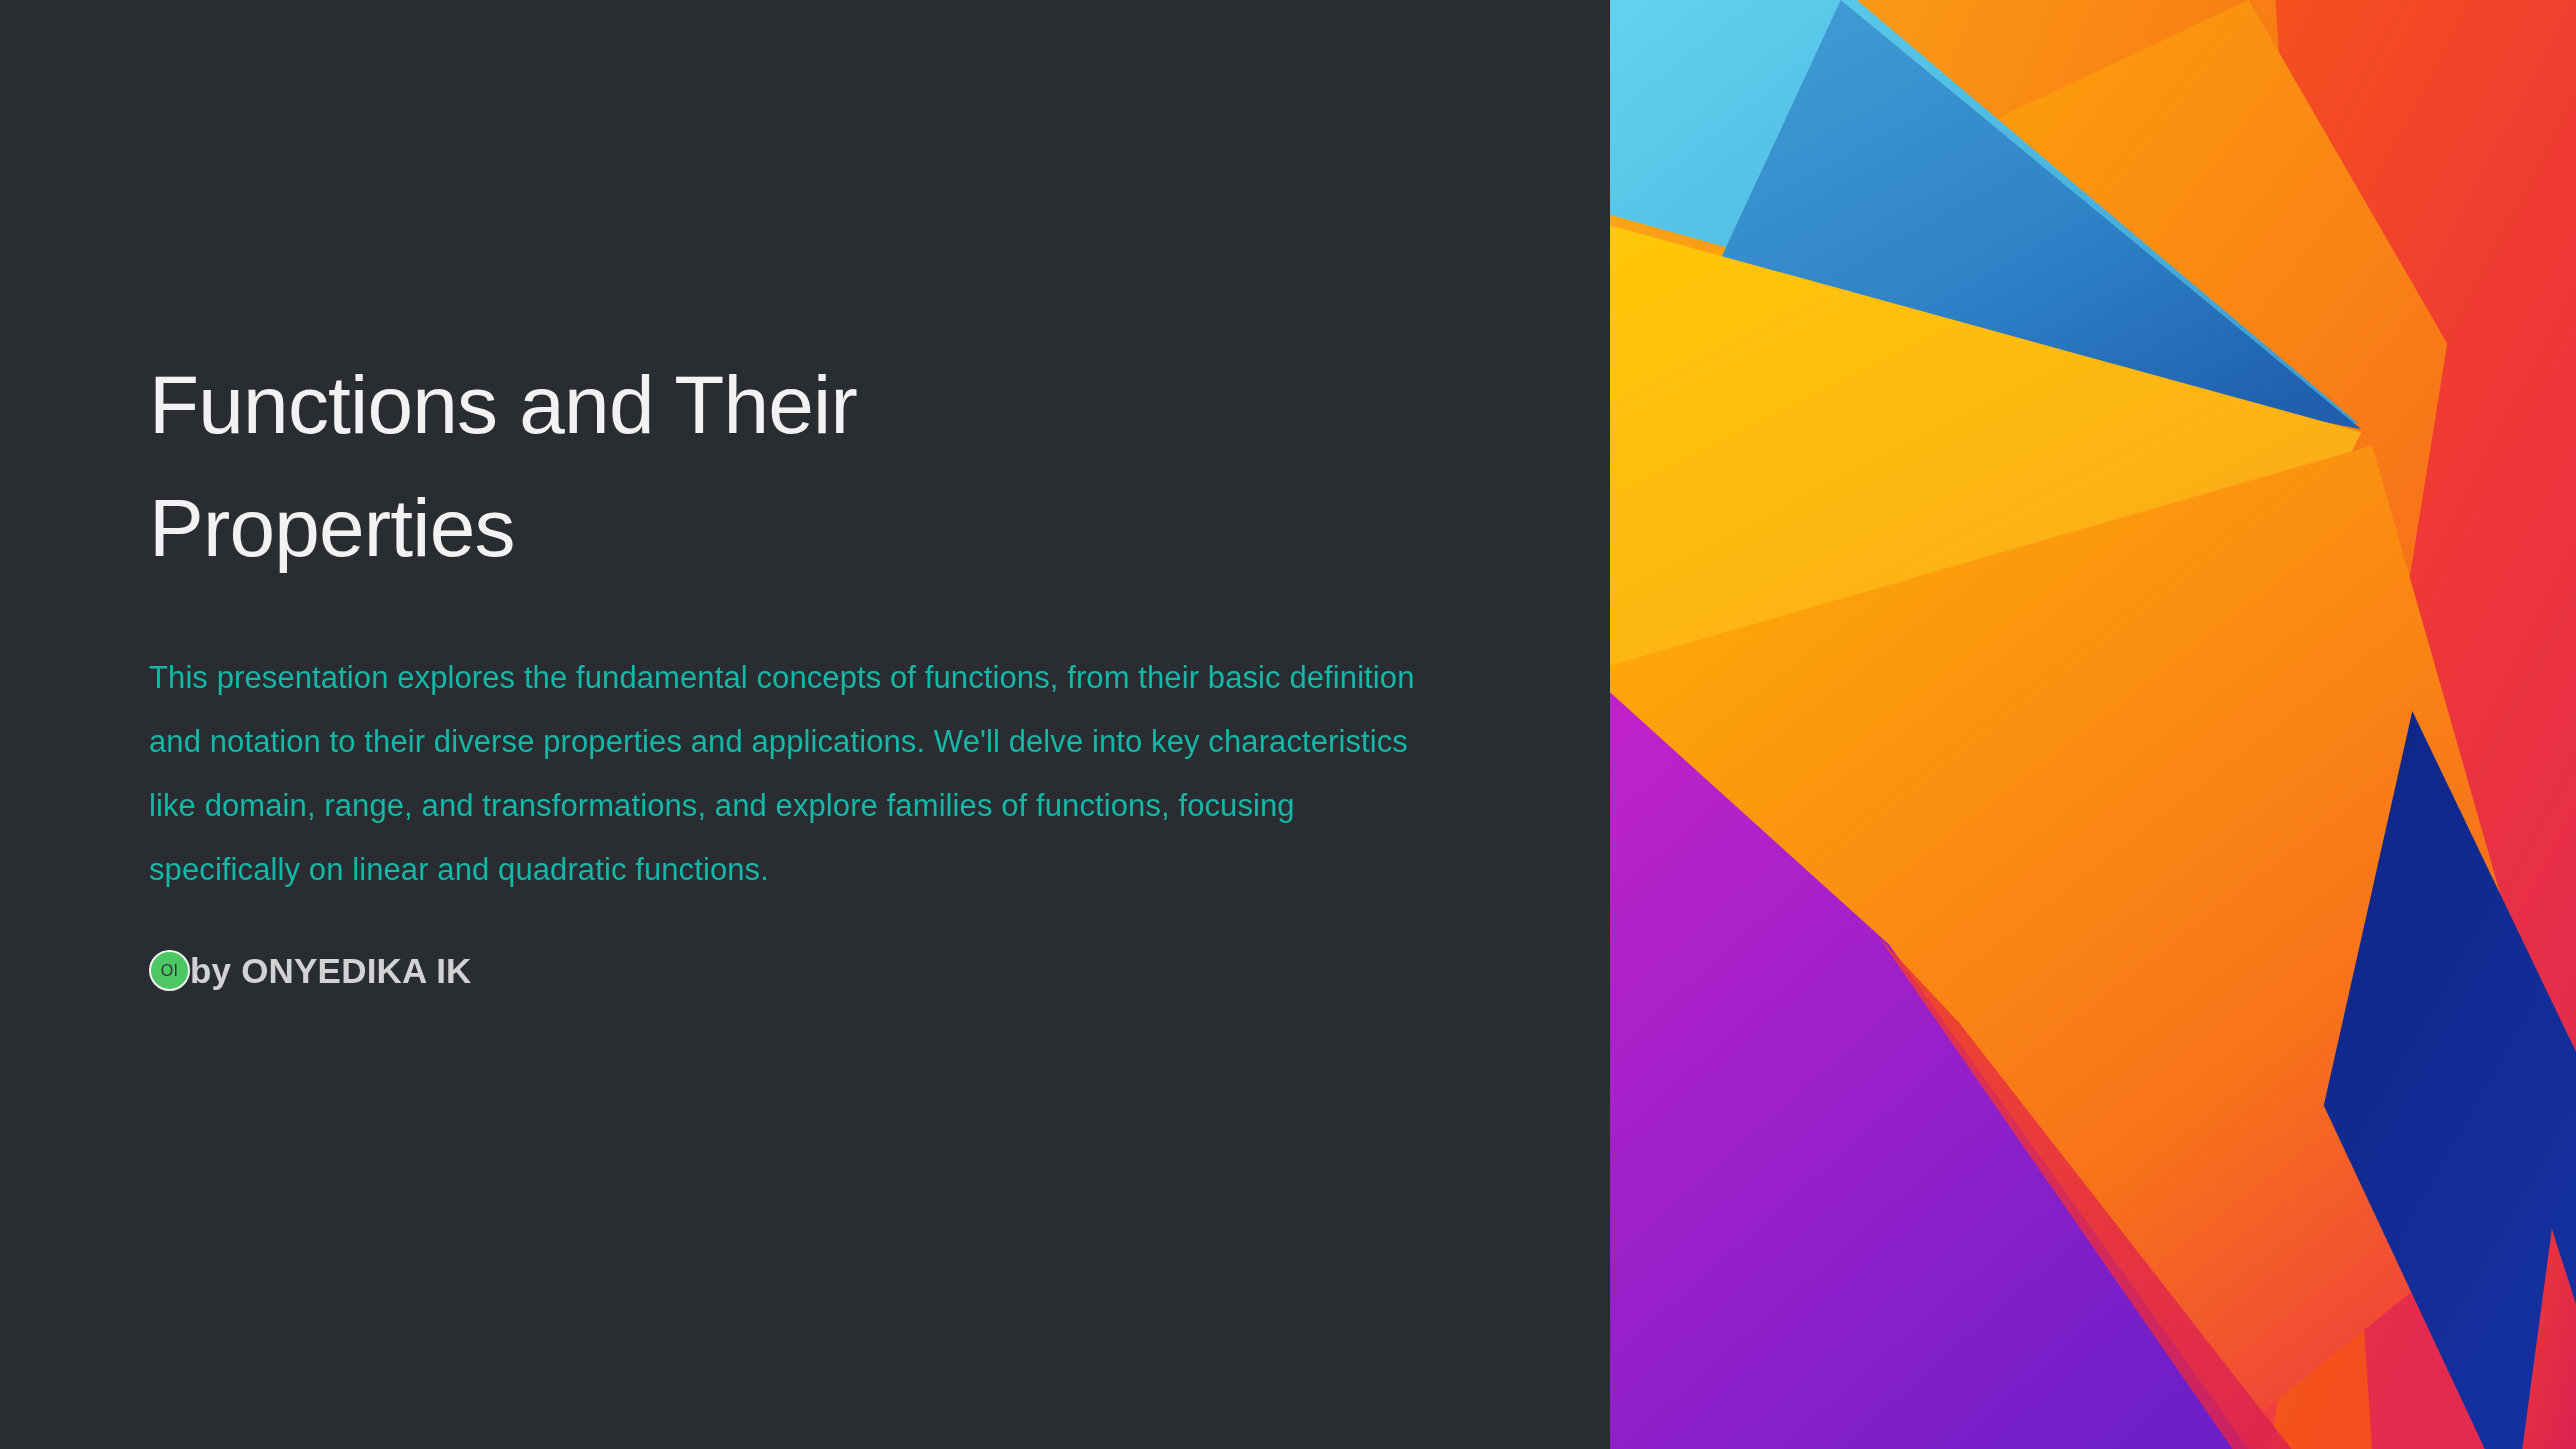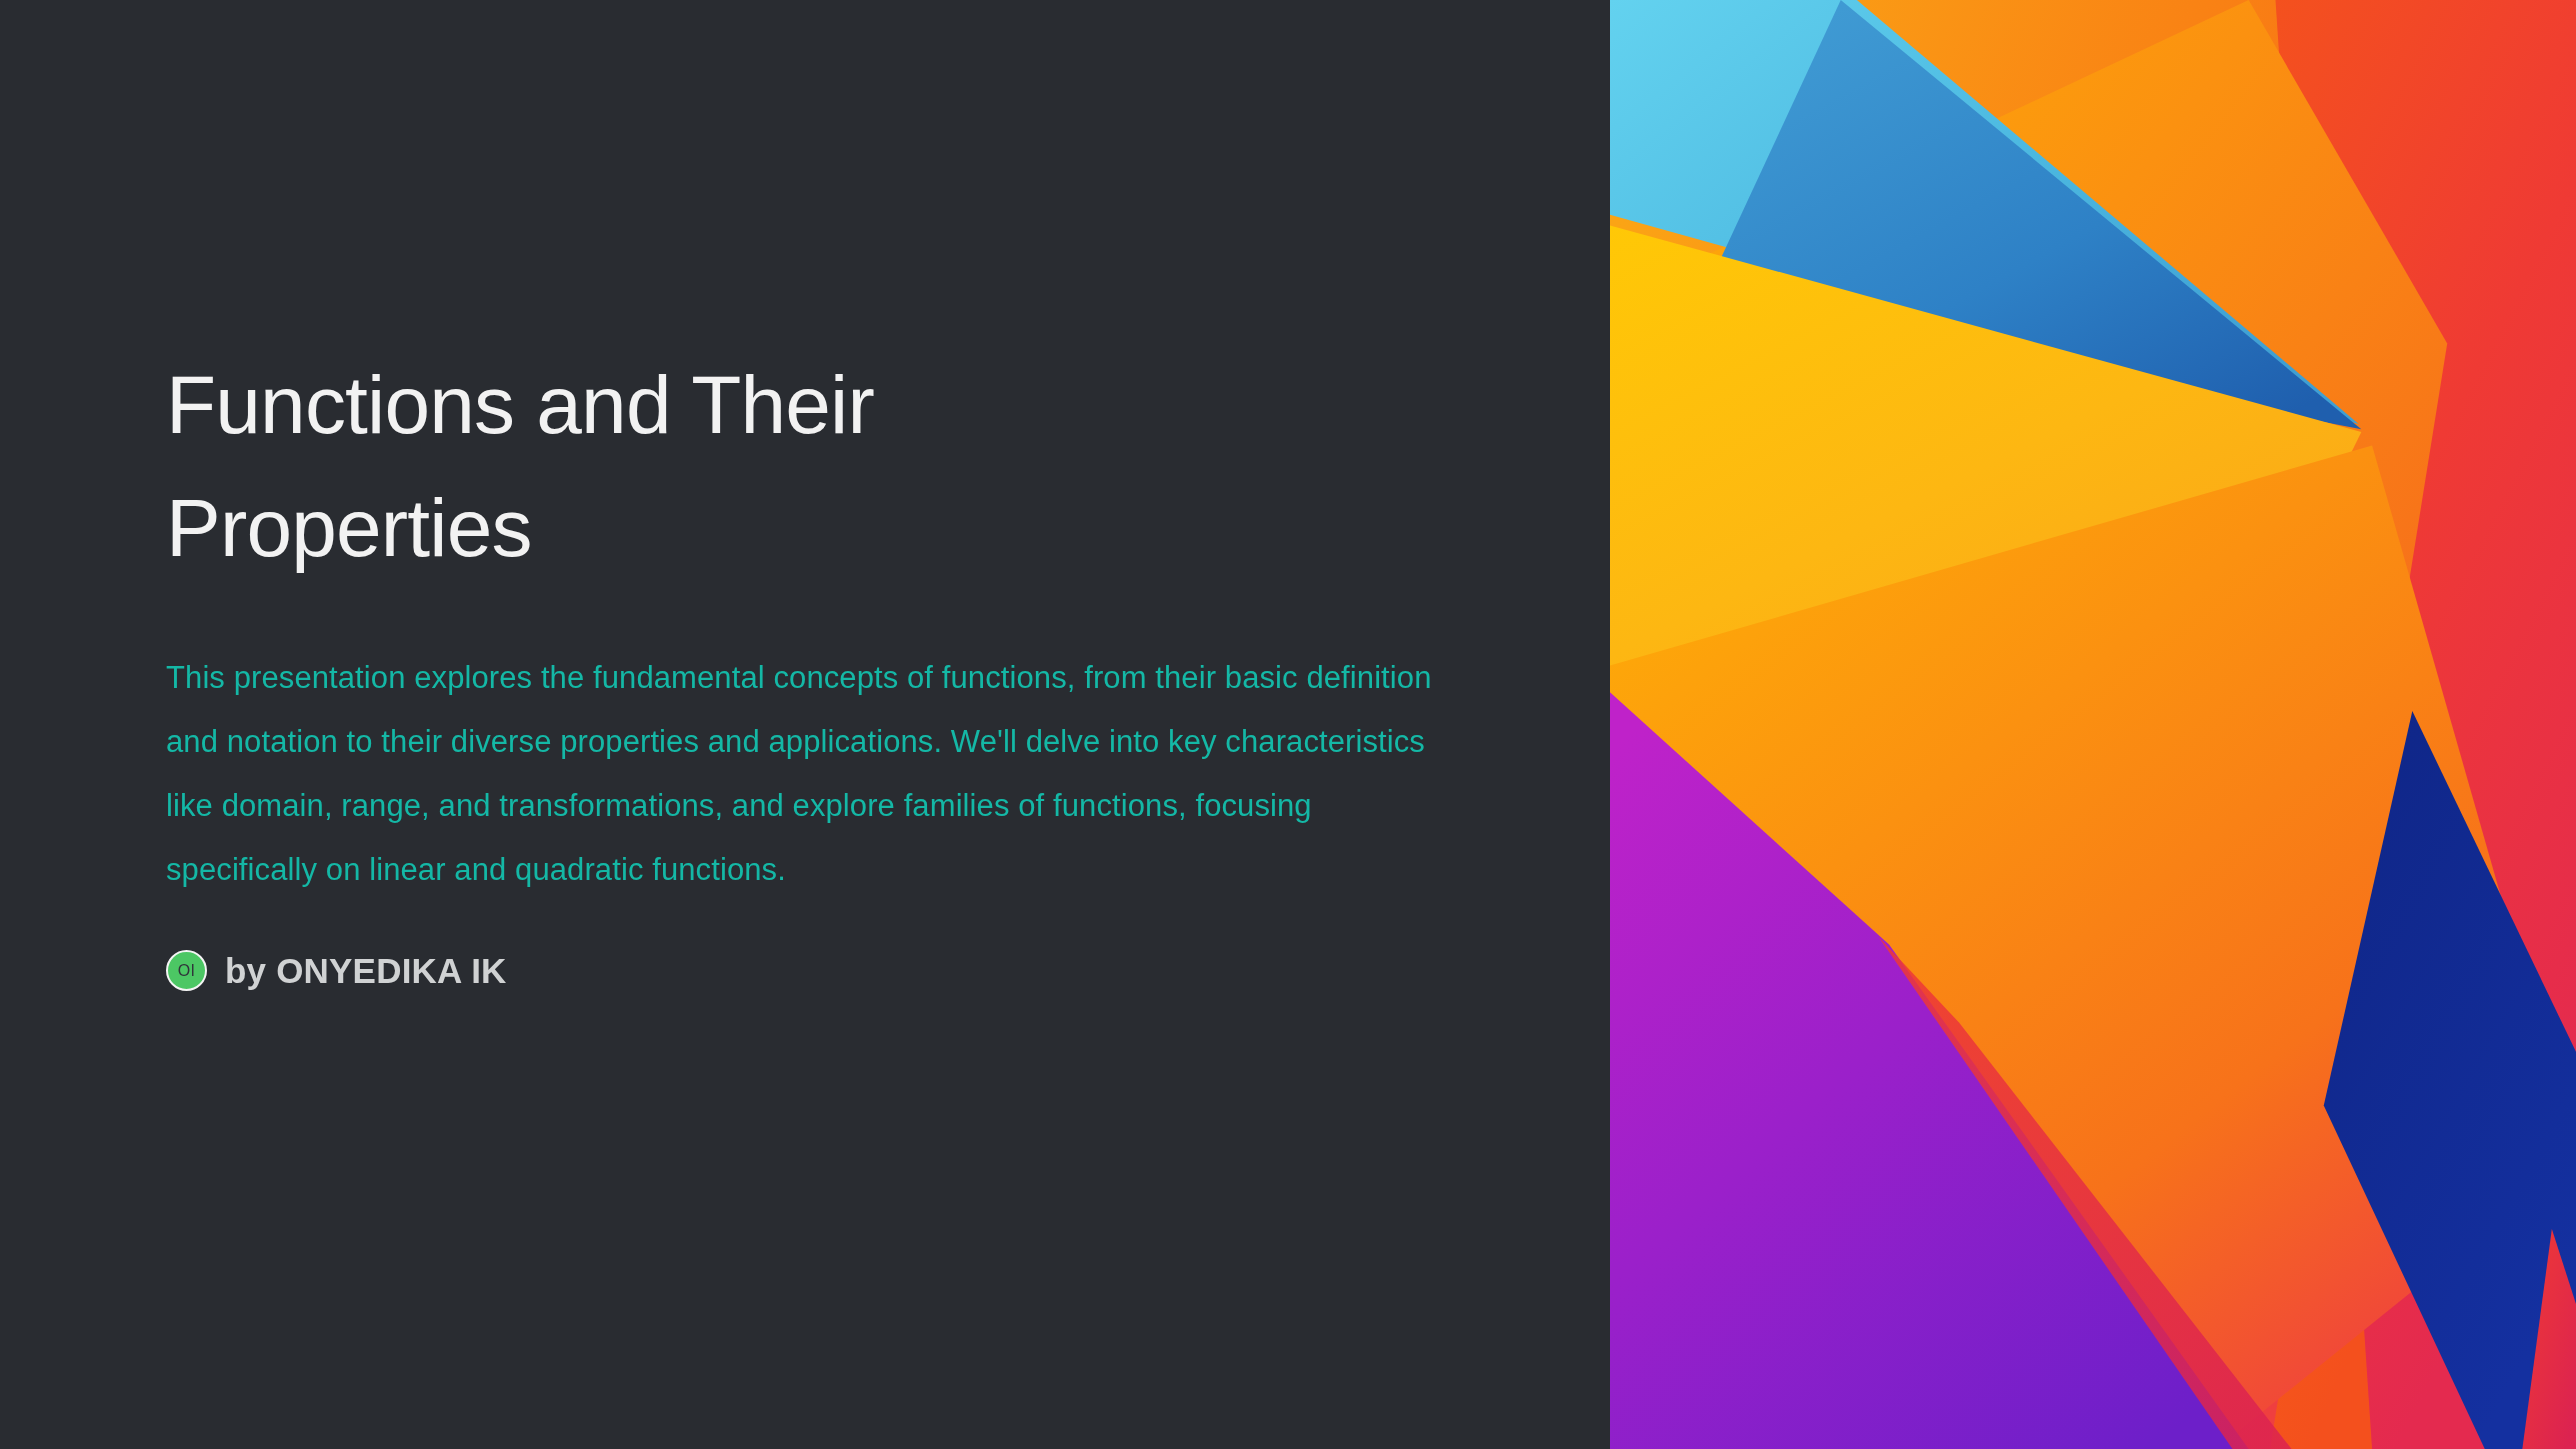--- a/index.html
+++ b/index.html
@@ -19,21 +19,21 @@
 
   
   #text-panel {
     position:relative;
     width:1610px; height:1449px;
     background:#292c31;
     flex:0 0 1610px;
   }
   #content {
     position:absolute;
-    left:166px;
+    left:149px;
     top:343px;
     width:1342px;
   }
 
   #slide-title {
     font-size:82px;
     font-weight:400;
     line-height:123px;
     letter-spacing:-0.8px;
     color:#f2f2f2;
@@ -49,21 +49,20 @@
     color:#14b8a6;
     max-width:1301px;
     letter-spacing:0.1px;
   }
 
   
   #byline {
     margin-top:48px;
     display:flex;
     align-items:center;
-    gap:18px;
   }
   #avatar {
     position:relative;
     width:41px; height:41px;
     flex:0 0 41px;
     border-radius:50%;
     background:#4cc764;
     border:2.1px solid #f4f4f4;
     display:flex;
     align-items:center;

